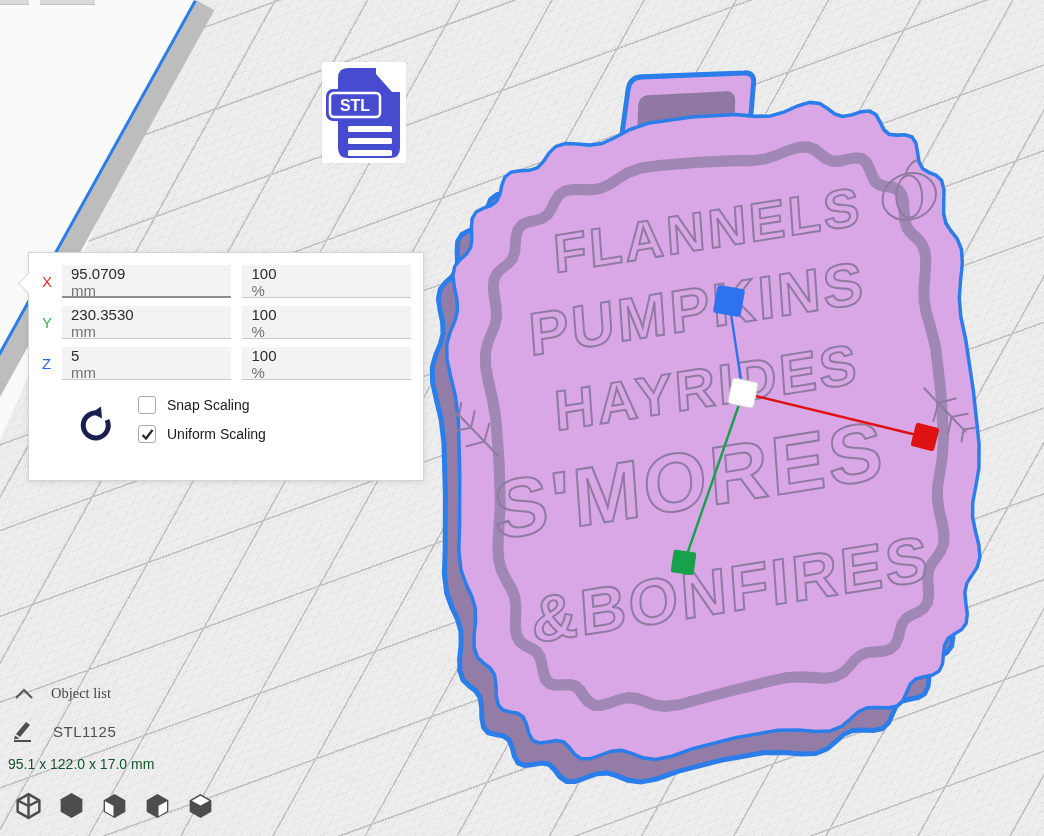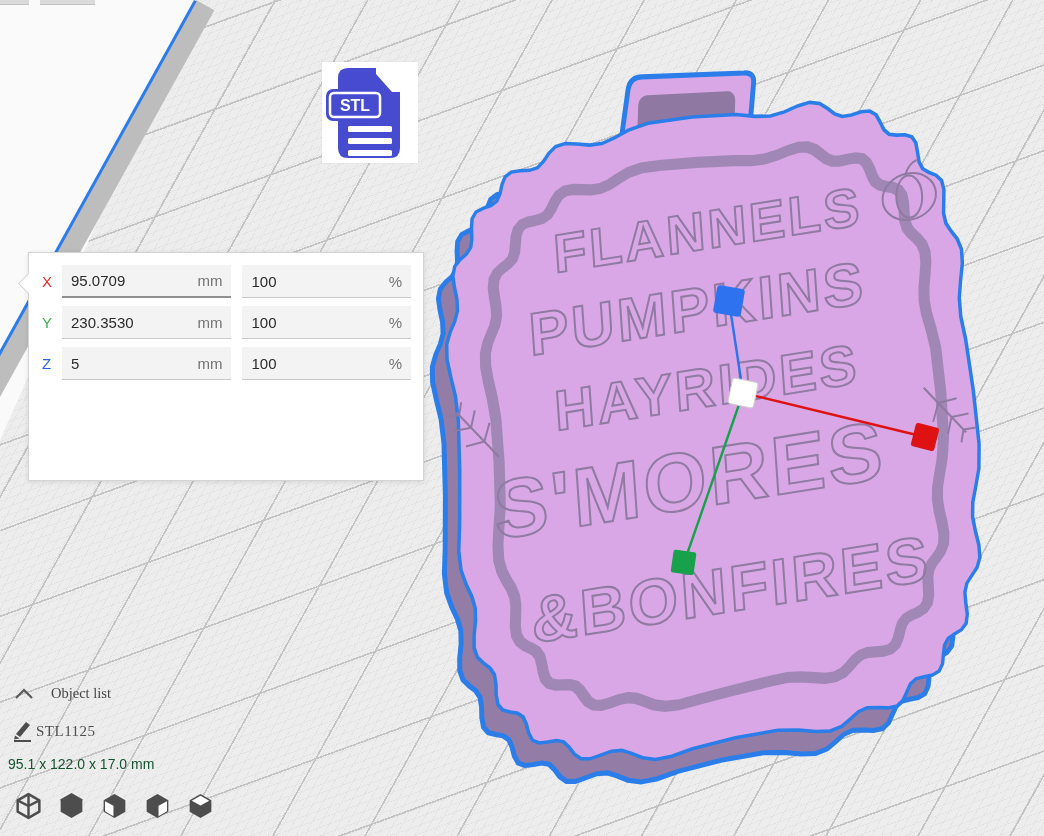--- a/index.html
+++ b/index.html
@@ -37,56 +37,56 @@
   .topstrip.a{left:0;width:29px;}
   .topstrip.b{left:40px;width:55px;}
   
   svg.scene{position:absolute;inset:0;pointer-events:none;}
   svg.scene [data-interactable="true"]{pointer-events:auto;}
   .mold-text{
     font-family:"Liberation Sans","DejaVu Sans",sans-serif;
     font-weight:bold;letter-spacing:3px;fill:none;
   }
   
-  .stl-badge{position:absolute;left:322px;top:62px;width:96px;height:101px;background:#ffffff;
+  .stl-badge{position:absolute;left:322px;top:62px;width:84px;height:101px;background:#ffffff;
     box-shadow:0 0 0 1px rgba(0,0,0,0.02);}
   
   .scale-panel{
     position:absolute;left:28px;top:252px;width:396px;height:229px;
     background:#ffffff;border:1px solid #d4d4d4;box-shadow:0 1px 5px rgba(0,0,0,.10);
     box-sizing:border-box;padding:12px 12px 0 13px;
   }
   .panel-notch{
     position:absolute;left:-8px;top:23px;width:14px;height:14px;background:#fff;
     border-left:1px solid #d4d4d4;border-bottom:1px solid #d4d4d4;
     transform:rotate(45deg);
   }
   .srow{display:flex;align-items:center;margin-bottom:8px;}
   .axis{width:17px;font-size:15px;flex:none;}
   .field{
     height:33px;background:#f3f3f3;border-bottom:1px solid #c9c9c9;
-    display:flex;align-items:center;justify-content:space-between;
-    padding:0 9px;box-sizing:border-box;font-size:15px;color:#2b2b2b;
+    display:flex;justify-content:space-between;
+    padding:0 9px;box-sizing:border-box;font-size:15px;color:#2b2b2b;flex-direction:column;
   }
   .field.active{border-bottom:2px solid #8f8f8f;}
   .field .unit{color:#737373;}
   .field.mm{width:178px;margin-left:3px;}
   .field.pct{width:177px;margin-left:11px;}
   .panel-bottom{display:flex;margin-top:16px;}
   .reset-btn{flex:none;margin-left:30px;margin-top:8px;width:44px;height:44px;border:none;background:transparent;cursor:pointer;padding:0;}
   .cb-col{margin-left:22px;display:flex;flex-direction:column;gap:11px;}
   .cb-row{display:flex;align-items:center;gap:11px;}
   .cbx{width:18px;height:18px;border:1.5px solid #a9a9a9;border-radius:3px;background:#fff;
     display:flex;align-items:center;justify-content:center;box-sizing:border-box;}
   .cbx:not(.on) svg{display:none;}
   .cb-label{font-size:14px;color:#191919;}
   
   .objlist-row{position:absolute;left:14px;top:685px;display:flex;align-items:center;gap:17px;}
   .objlist-label{font-size:14.5px;color:#464646;font-family:Liberation Serif, serif;}
-  .objname-row{position:absolute;left:12px;top:720px;display:flex;align-items:center;font-family:Liberation Serif, serif;}
+  .objname-row{position:absolute;left:12px;top:720px;display:flex;align-items:center;gap:17px;}
   .objname{font-size:15px;color:#4f4f4f;letter-spacing:.5px;}
   .dims{position:absolute;left:8px;top:756px;font-size:14px;color:#14532d;}
   .viewbar{position:absolute;left:13px;top:790px;display:flex;gap:12px;}
   .viewbtn{width:31px;height:32px;border:none;background:transparent;padding:0;cursor:pointer;}
 </style>
 </head>
 <body>
 
 <div class="grid" data-interactable="true"></div>
 <div class="plate-wedge" data-interactable="false"></div>
@@ -189,20 +189,44 @@
     <div class="field mm" data-interactable="true">
       <span class="val" data-interactable="false">5</span>
       <span class="unit" data-interactable="false">mm</span>
     </div>
     <div class="field pct" data-interactable="true">
       <span class="val" data-interactable="false">100</span>
       <span class="unit" data-interactable="false">%</span>
     </div>
   </div>
 
+  <div class="panel-bottom">
+    <button class="reset-btn" data-interactable="true" title="">
+      <svg width="40" height="40" viewBox="0 0 40 40" data-interactable="false">
+        <path d="M25.5 8.5 A 12.5 12.5 0 1 0 33 15" fill="none" stroke-width="5" stroke-linecap="butt" stroke="#1b1f4e"></path>
+        <polygon points="27,1.5 28,13.5 17.5,8" fill="#1b1f4e"></polygon>
+      </svg>
+    </button>
+    <div class="cb-col">
+      <div class="cb-row" data-interactable="false">
+        <span class="cbx" data-interactable="true">
+          
+        </span>
+        <span class="cb-label" data-interactable="false">Snap Scaling</span>
+      </div>
+      <div class="cb-row" data-interactable="false">
+        <span class="cbx on" data-interactable="true">
+          <svg width="13" height="13" viewBox="0 0 13 13" data-interactable="false">
+            <path d="M1.5 7 L5 10.5 L11.5 2" fill="none" stroke="#2c2c2c" stroke-width="2.4"></path>
+          </svg>
+        </span>
+        <span class="cb-label" data-interactable="false">Uniform Scaling</span>
+      </div>
+    </div>
+  </div>
 </div>
 
 <div class="objlist-row" data-interactable="true">
   <svg width="20" height="12" viewBox="0 0 20 12" data-interactable="false">
     <path d="M2 10 L10 2 L18 10" fill="none" stroke="#5a5a5a" stroke-width="2.2"></path>
   </svg>
   <span class="objlist-label" data-interactable="false">Object list</span>
 </div>
 
 <div class="objname-row" data-interactable="true">

